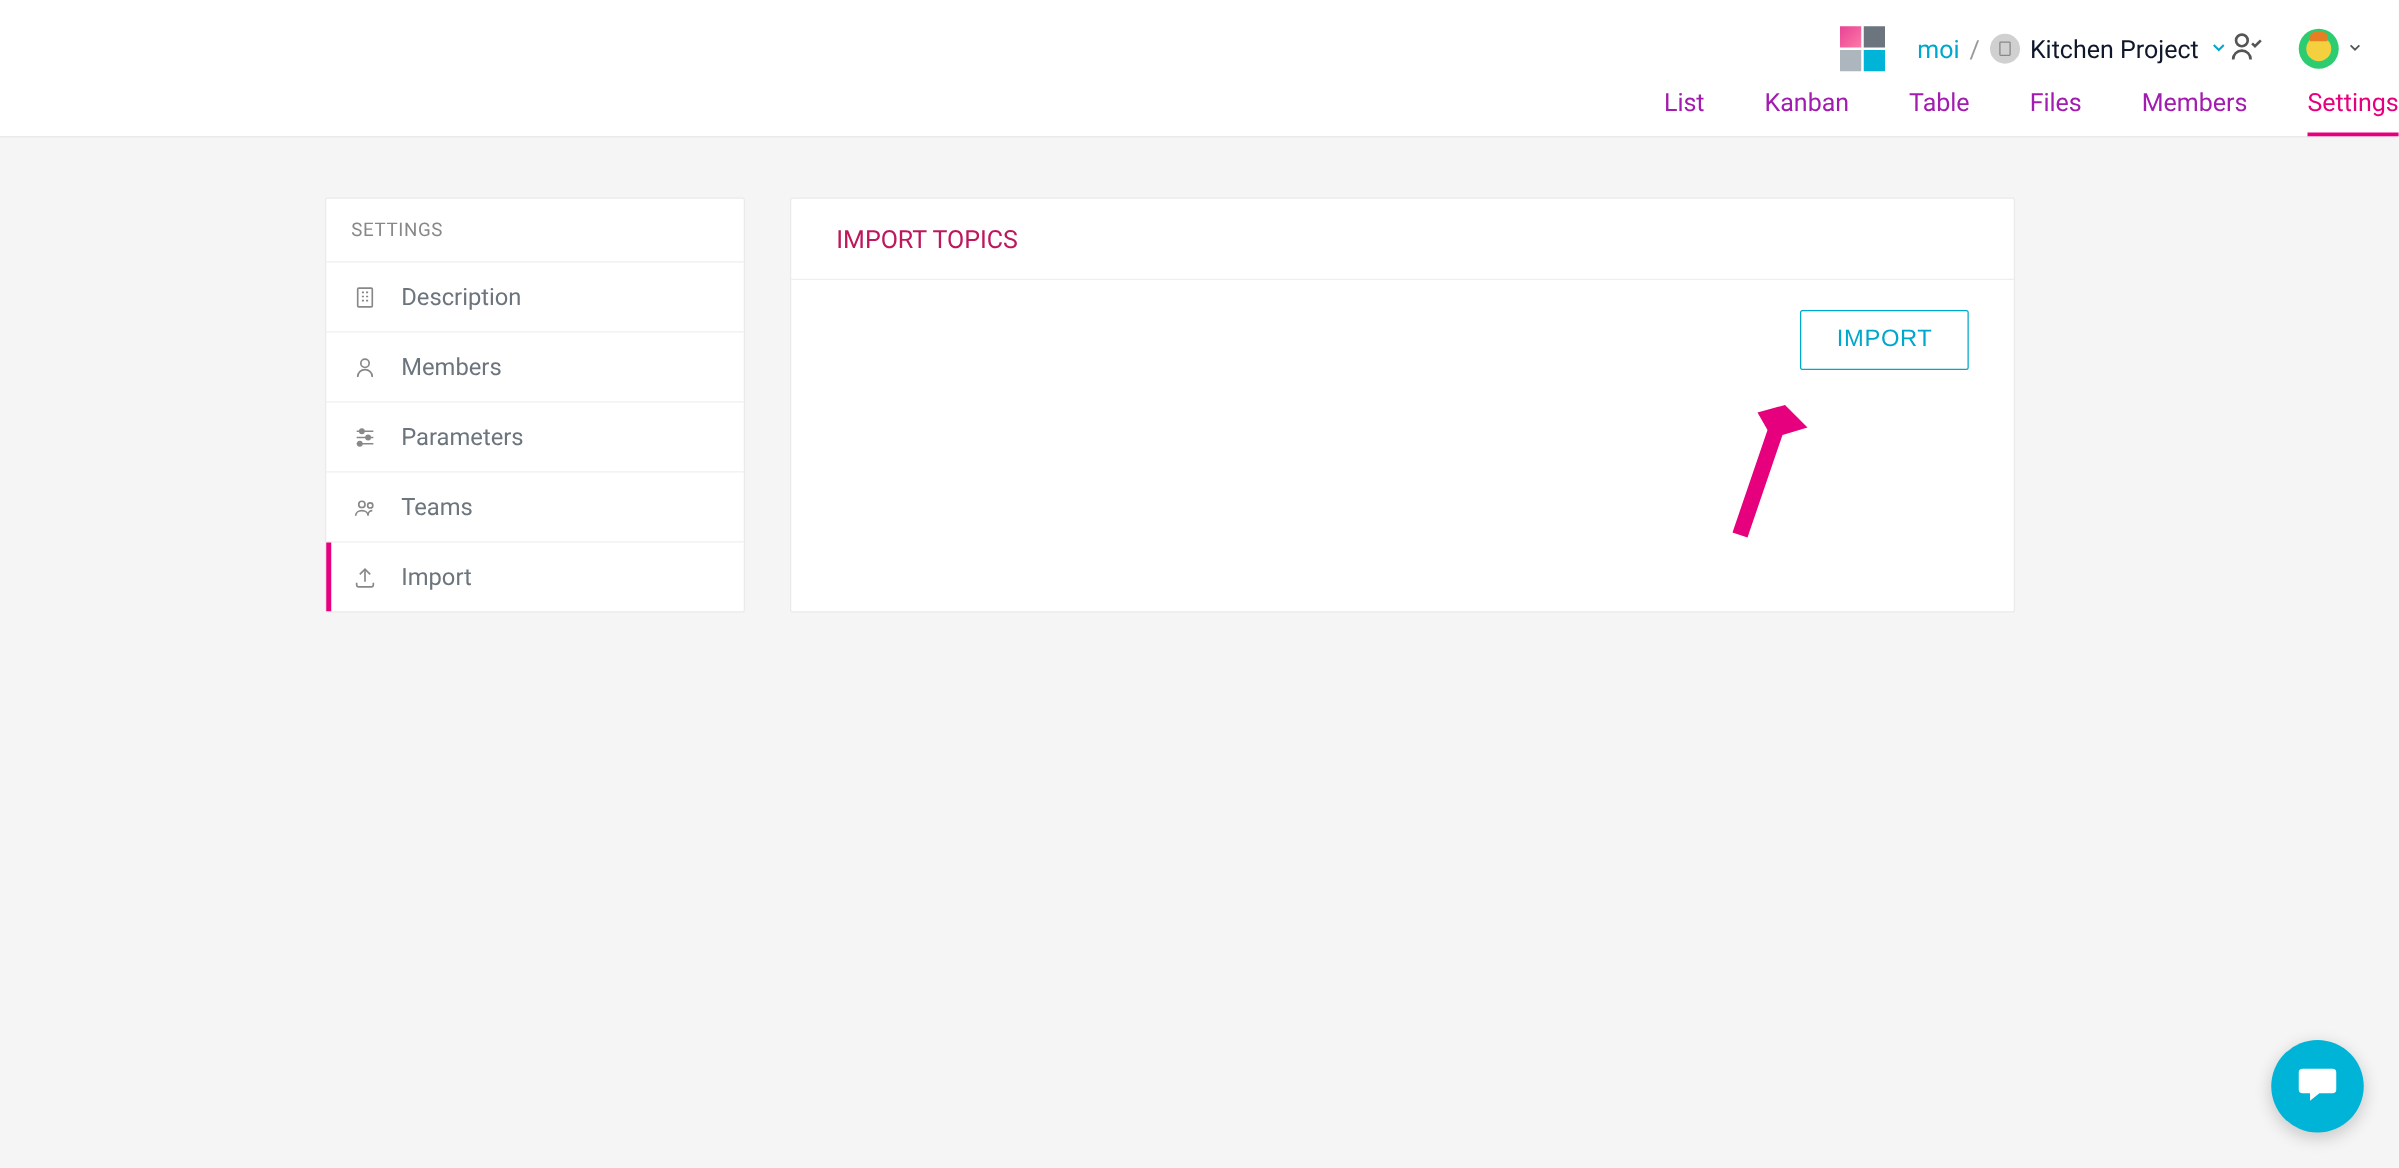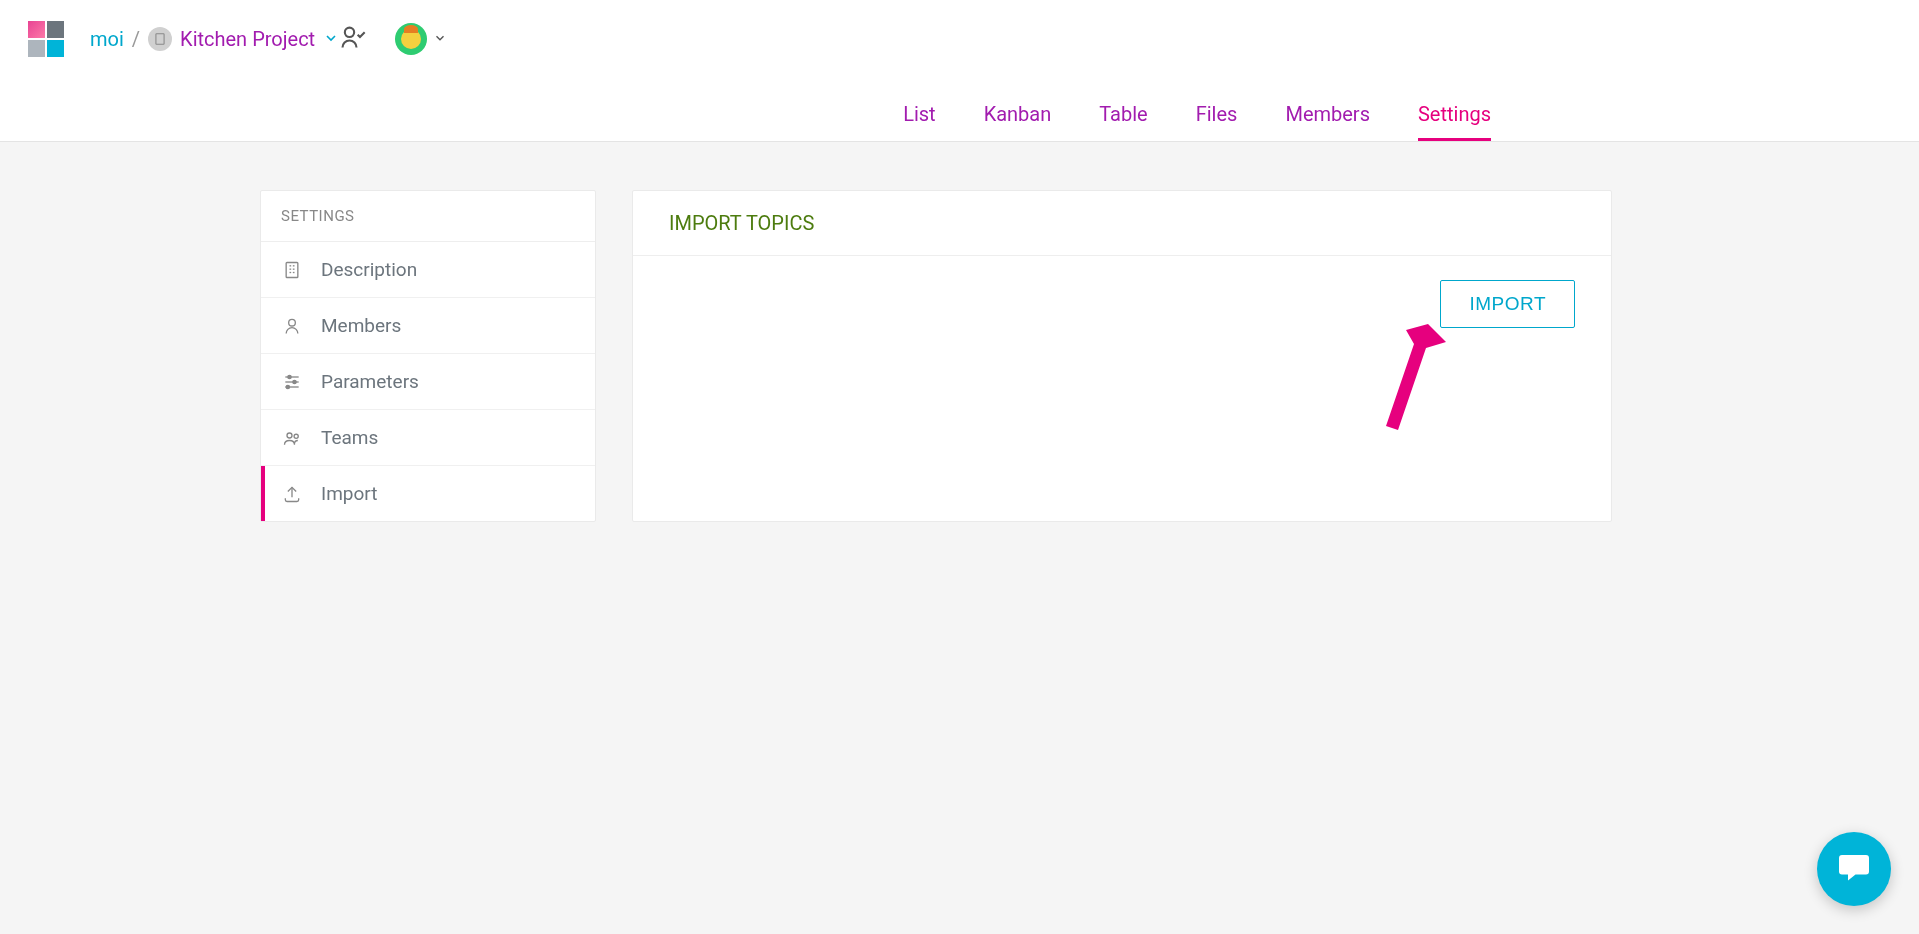--- a/index.html
+++ b/index.html
@@ -10,24 +10,25 @@
     body {
       font-family: -apple-system, BlinkMacSystemFont, "Segoe UI", Roboto, Helvetica, Arial, sans-serif;
       background: #f5f5f5;
       color: #333;
       width: 1919px;
       height: 934px;
       overflow: hidden;
     }
     .topbar {
       background: #fff;
-      height: 142px;
+      height: 110px;
       border-bottom: 1px solid #e4e4e4;
       display: flex;
-      flex-direction: row;
+      flex-direction: column;
+      align-items: flex-end;
     }
     .topbar-upper {
       display: flex;
       align-items: center;
       justify-content: space-between;
       padding: 18px 28px 0 28px;
       height: 60px;
     }
     .left-group {
       display: flex;
@@ -63,21 +64,21 @@
       width: 24px;
       height: 24px;
       border-radius: 50%;
       background: #d0d0d0;
       display: inline-flex;
       align-items: center;
       justify-content: center;
     }
     .proj-icon svg { width: 14px; height: 14px; }
     .breadcrumb .project {
-      color: #a21caf;
+      color: #0f172a;
     }
     .chev {
       color: #00a7cc;
     }
     .right-group {
       display: flex;
       align-items: center;
       gap: 28px;
     }
     .user-check-icon svg { width: 28px; height: 28px; stroke: #555; }
@@ -190,21 +191,21 @@
     }
     .main-panel {
       width: 980px;
       background: #fff;
       border: 1px solid #eaeaea;
       border-radius: 2px;
     }
     .main-header {
       padding: 20px 36px;
       font-size: 20px;
-      color: #4d7c0f;
+      color: #be185d;
       border-bottom: 1px solid #eee;
     }
     .main-body {
       padding: 24px 36px 28px 36px;
       display: flex;
       justify-content: flex-end;
     }
     .import-button {
       border: 1px solid #00a7cc;
       color: #00a7cc;

